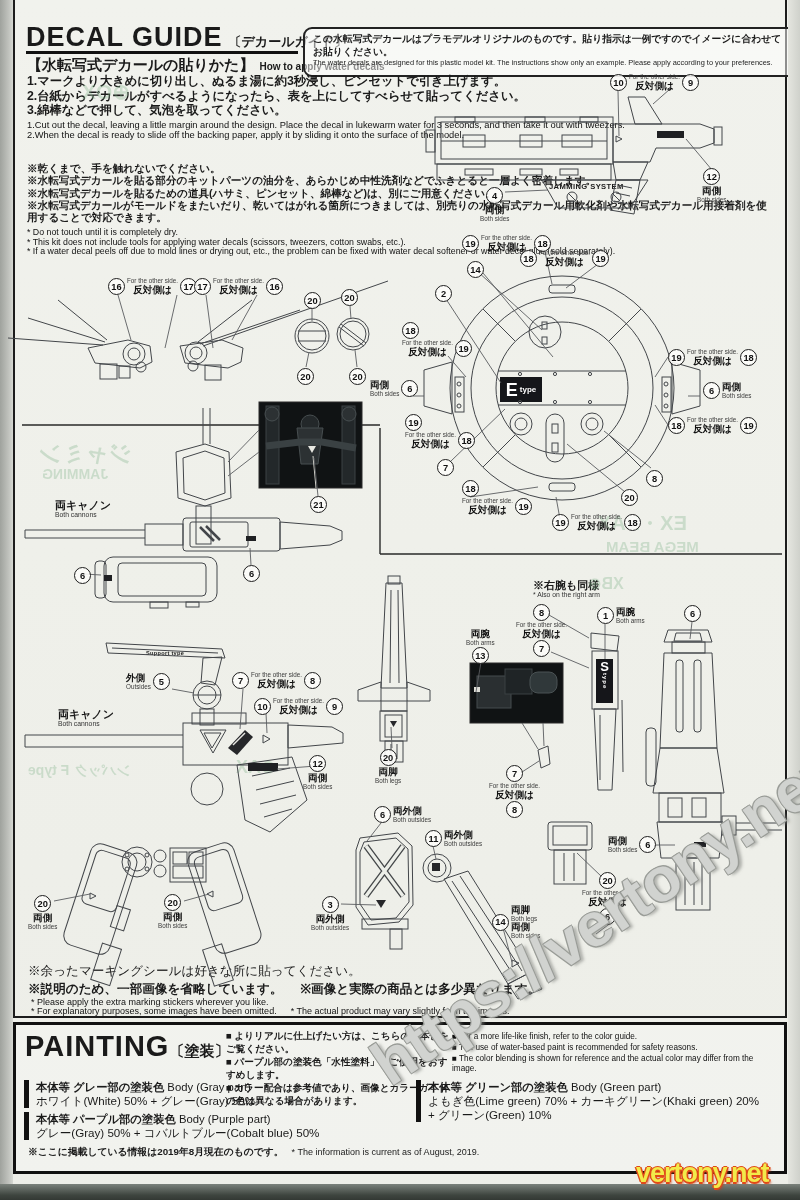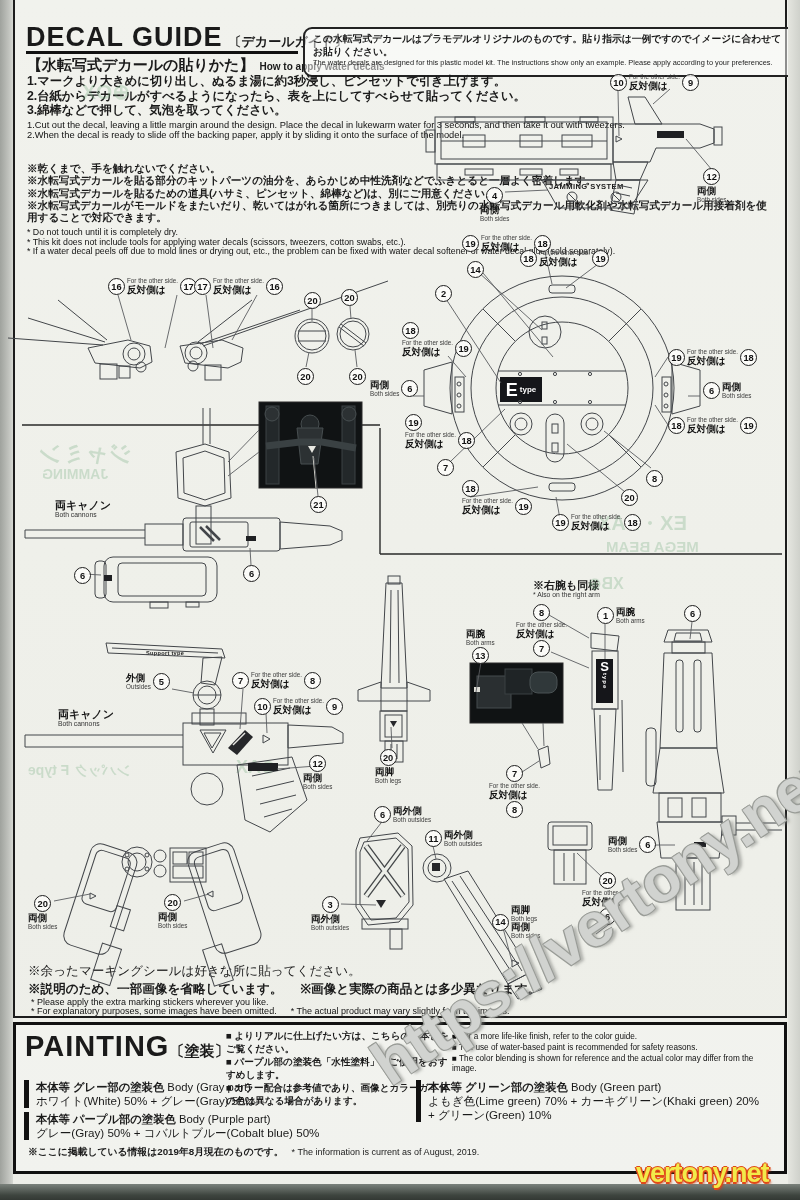--- a/index.html
+++ b/index.html
@@ -38,21 +38,21 @@
   .elogo .big{font-size:18px;font-weight:bold;line-height:18px;}
   .elogo .small{font-size:8px;font-weight:bold;line-height:8px;}
   .slogo{left:596px;top:659px;width:17px;height:43px;background:#15161a;color:#fff;display:flex;flex-direction:column;align-items:center;padding-top:1px;}
   .slogo .big{font-size:13px;font-weight:bold;line-height:13px;}
   .slogo .small{font-size:6px;font-weight:bold;writing-mode:vertical-rl;letter-spacing:1px;}
   
   .co{position:absolute;display:flex;align-items:center;gap:2px;z-index:6;}
   .co-c{display:inline-flex;flex:none;width:17px;height:17px;border:1.5px solid #1d1d1d;border-radius:50%;
     background:rgba(252,252,250,0.9);align-items:center;justify-content:center;
     font-size:9.3px;font-weight:bold;color:#111;box-sizing:border-box;}
-  .co-t{display:flex;flex-direction:column;line-height:1;text-align:left;}
+  .co-t{display:flex;flex-direction:column;line-height:1;text-align:center;}
   .co-en{font-size:6.3px;color:#3a3a3a;line-height:6.8px;}
   .co-jp{font-size:9.6px;font-weight:bold;color:#101010;line-height:10.5px;white-space:nowrap;}
   .co-col,.co-below{flex-direction:column;gap:1px;}
   .co-above{flex-direction:column;gap:1px;}
   .co-v{flex-direction:column;align-items:flex-start;gap:1px;}
   .co-row{display:flex;align-items:center;gap:2px;}
   .co-right .co-t,.co-left .co-t{text-align:left;align-items:flex-start;}
   
   .fnotes-jp1{left:28px;top:963px;font-size:12.6px;font-weight:normal;}
   .fnotes-jp2{left:28px;top:980px;font-size:12.6px;font-weight:bold;}

